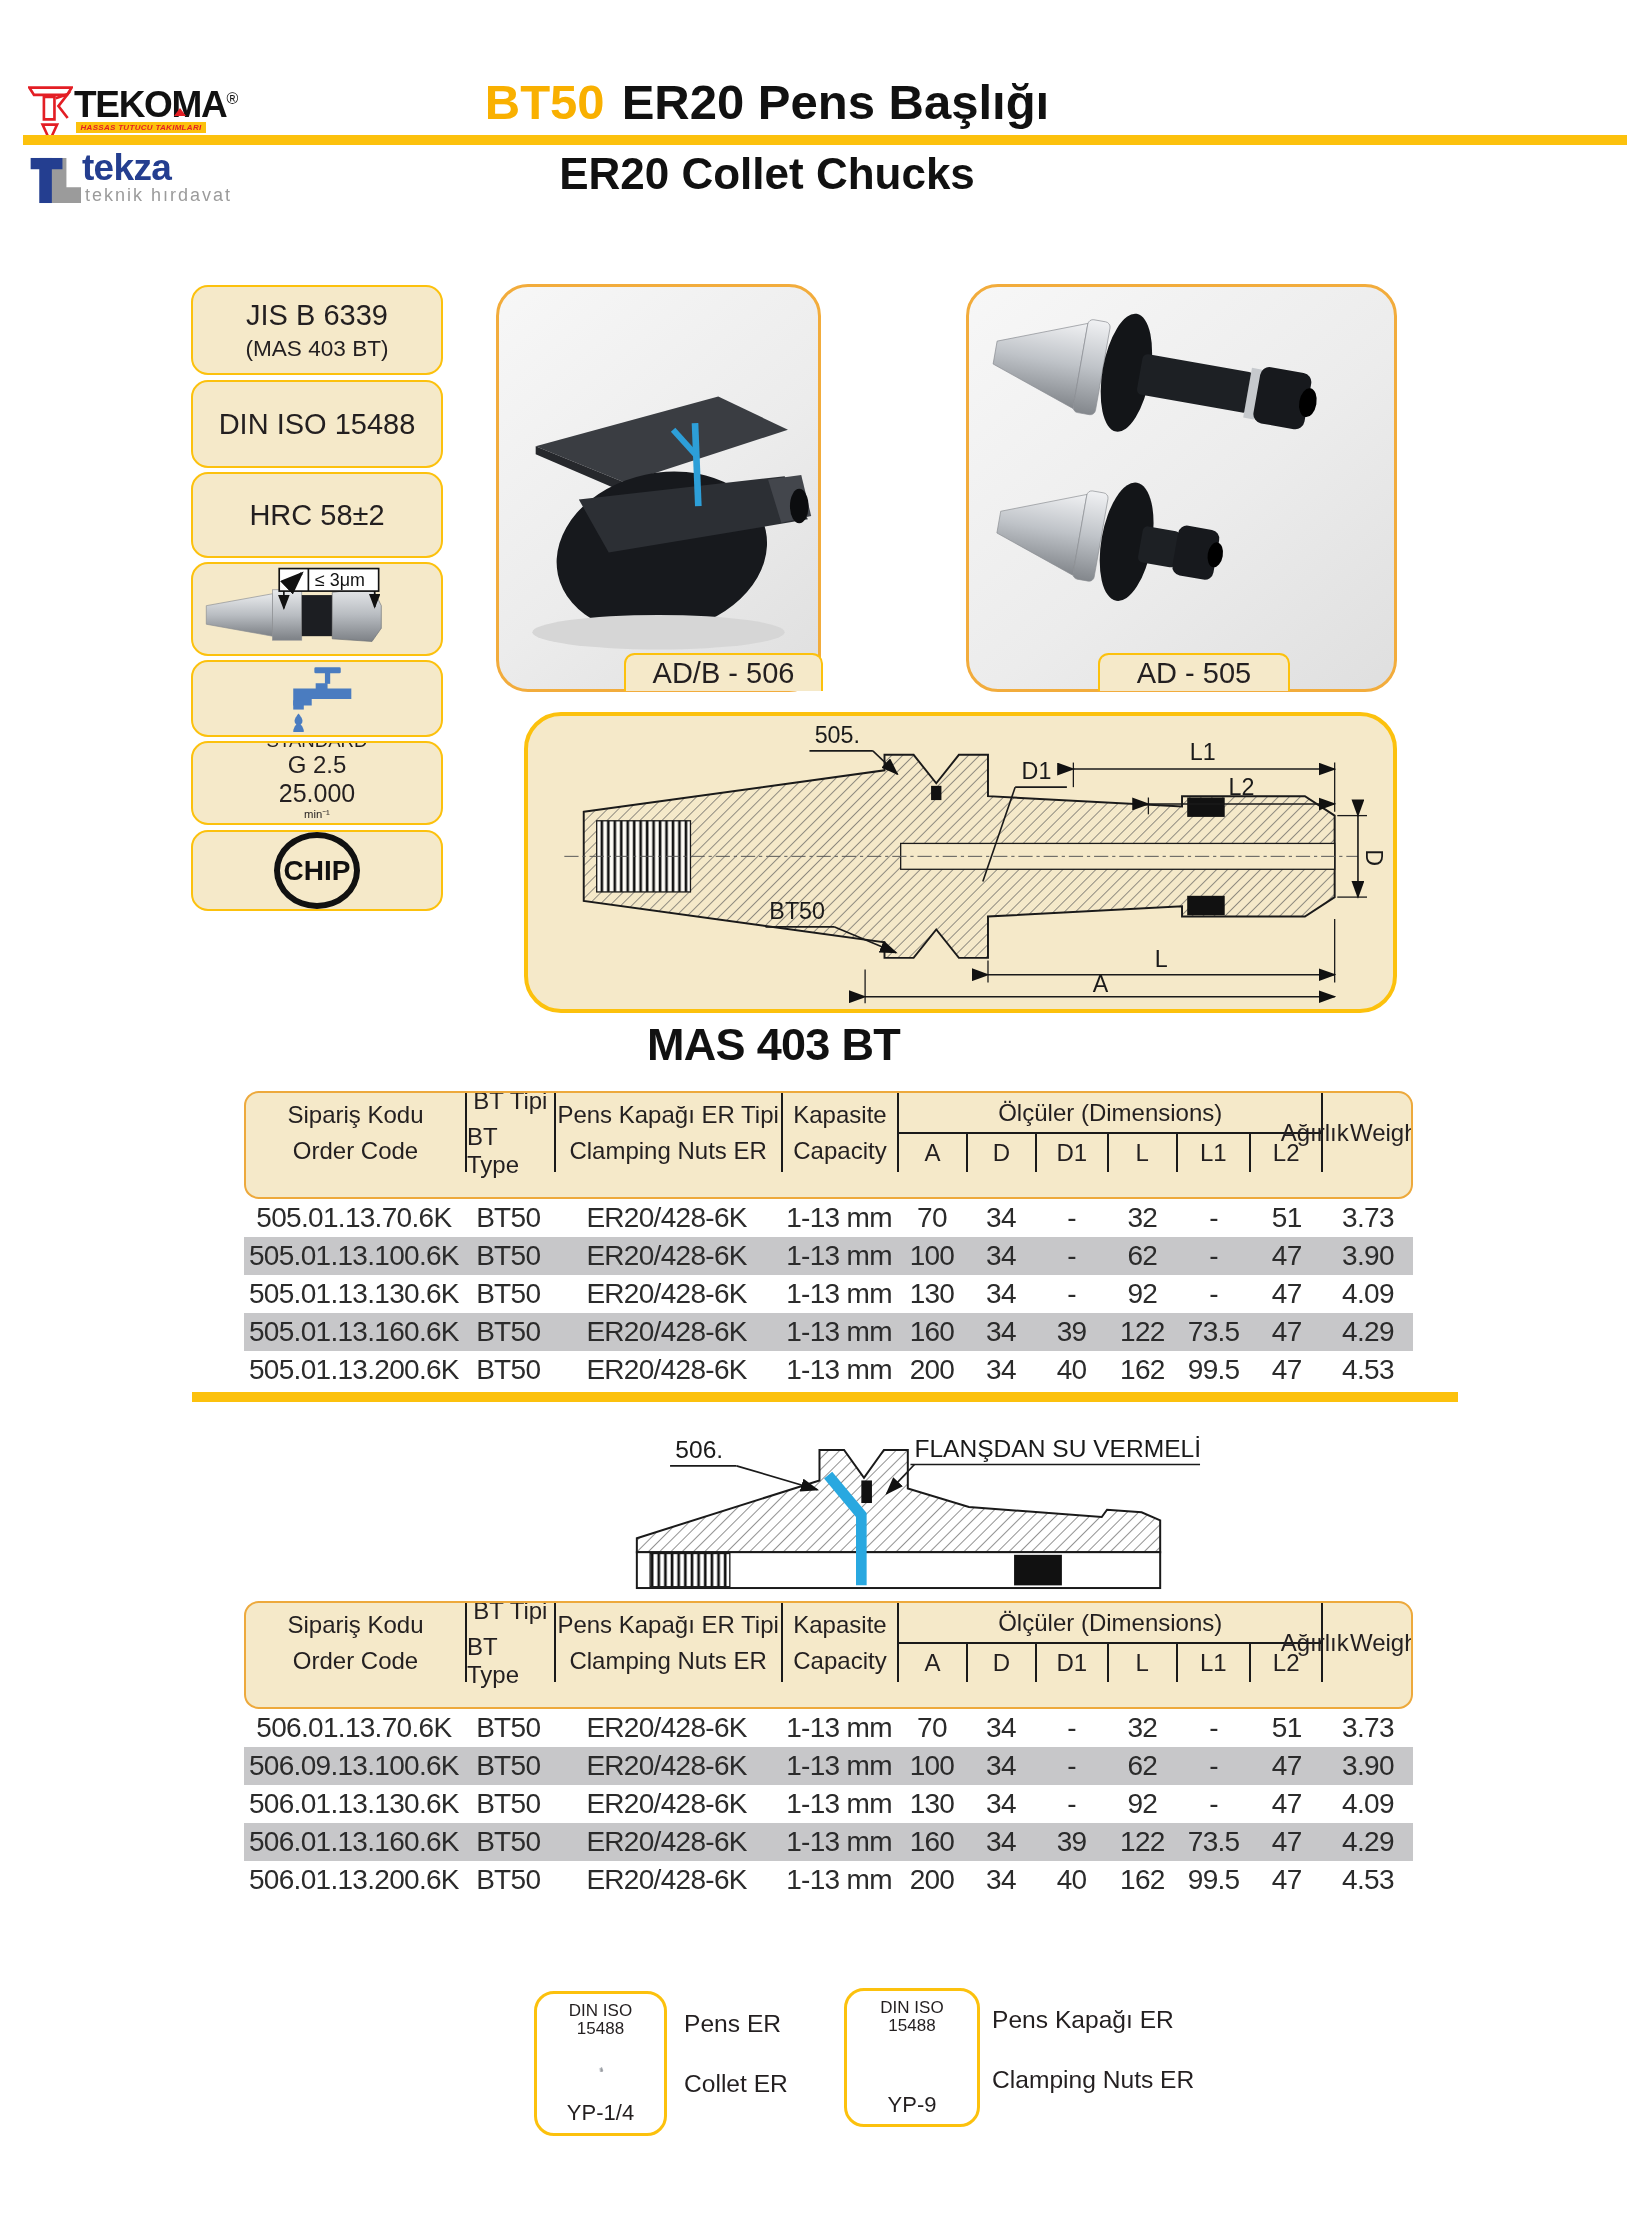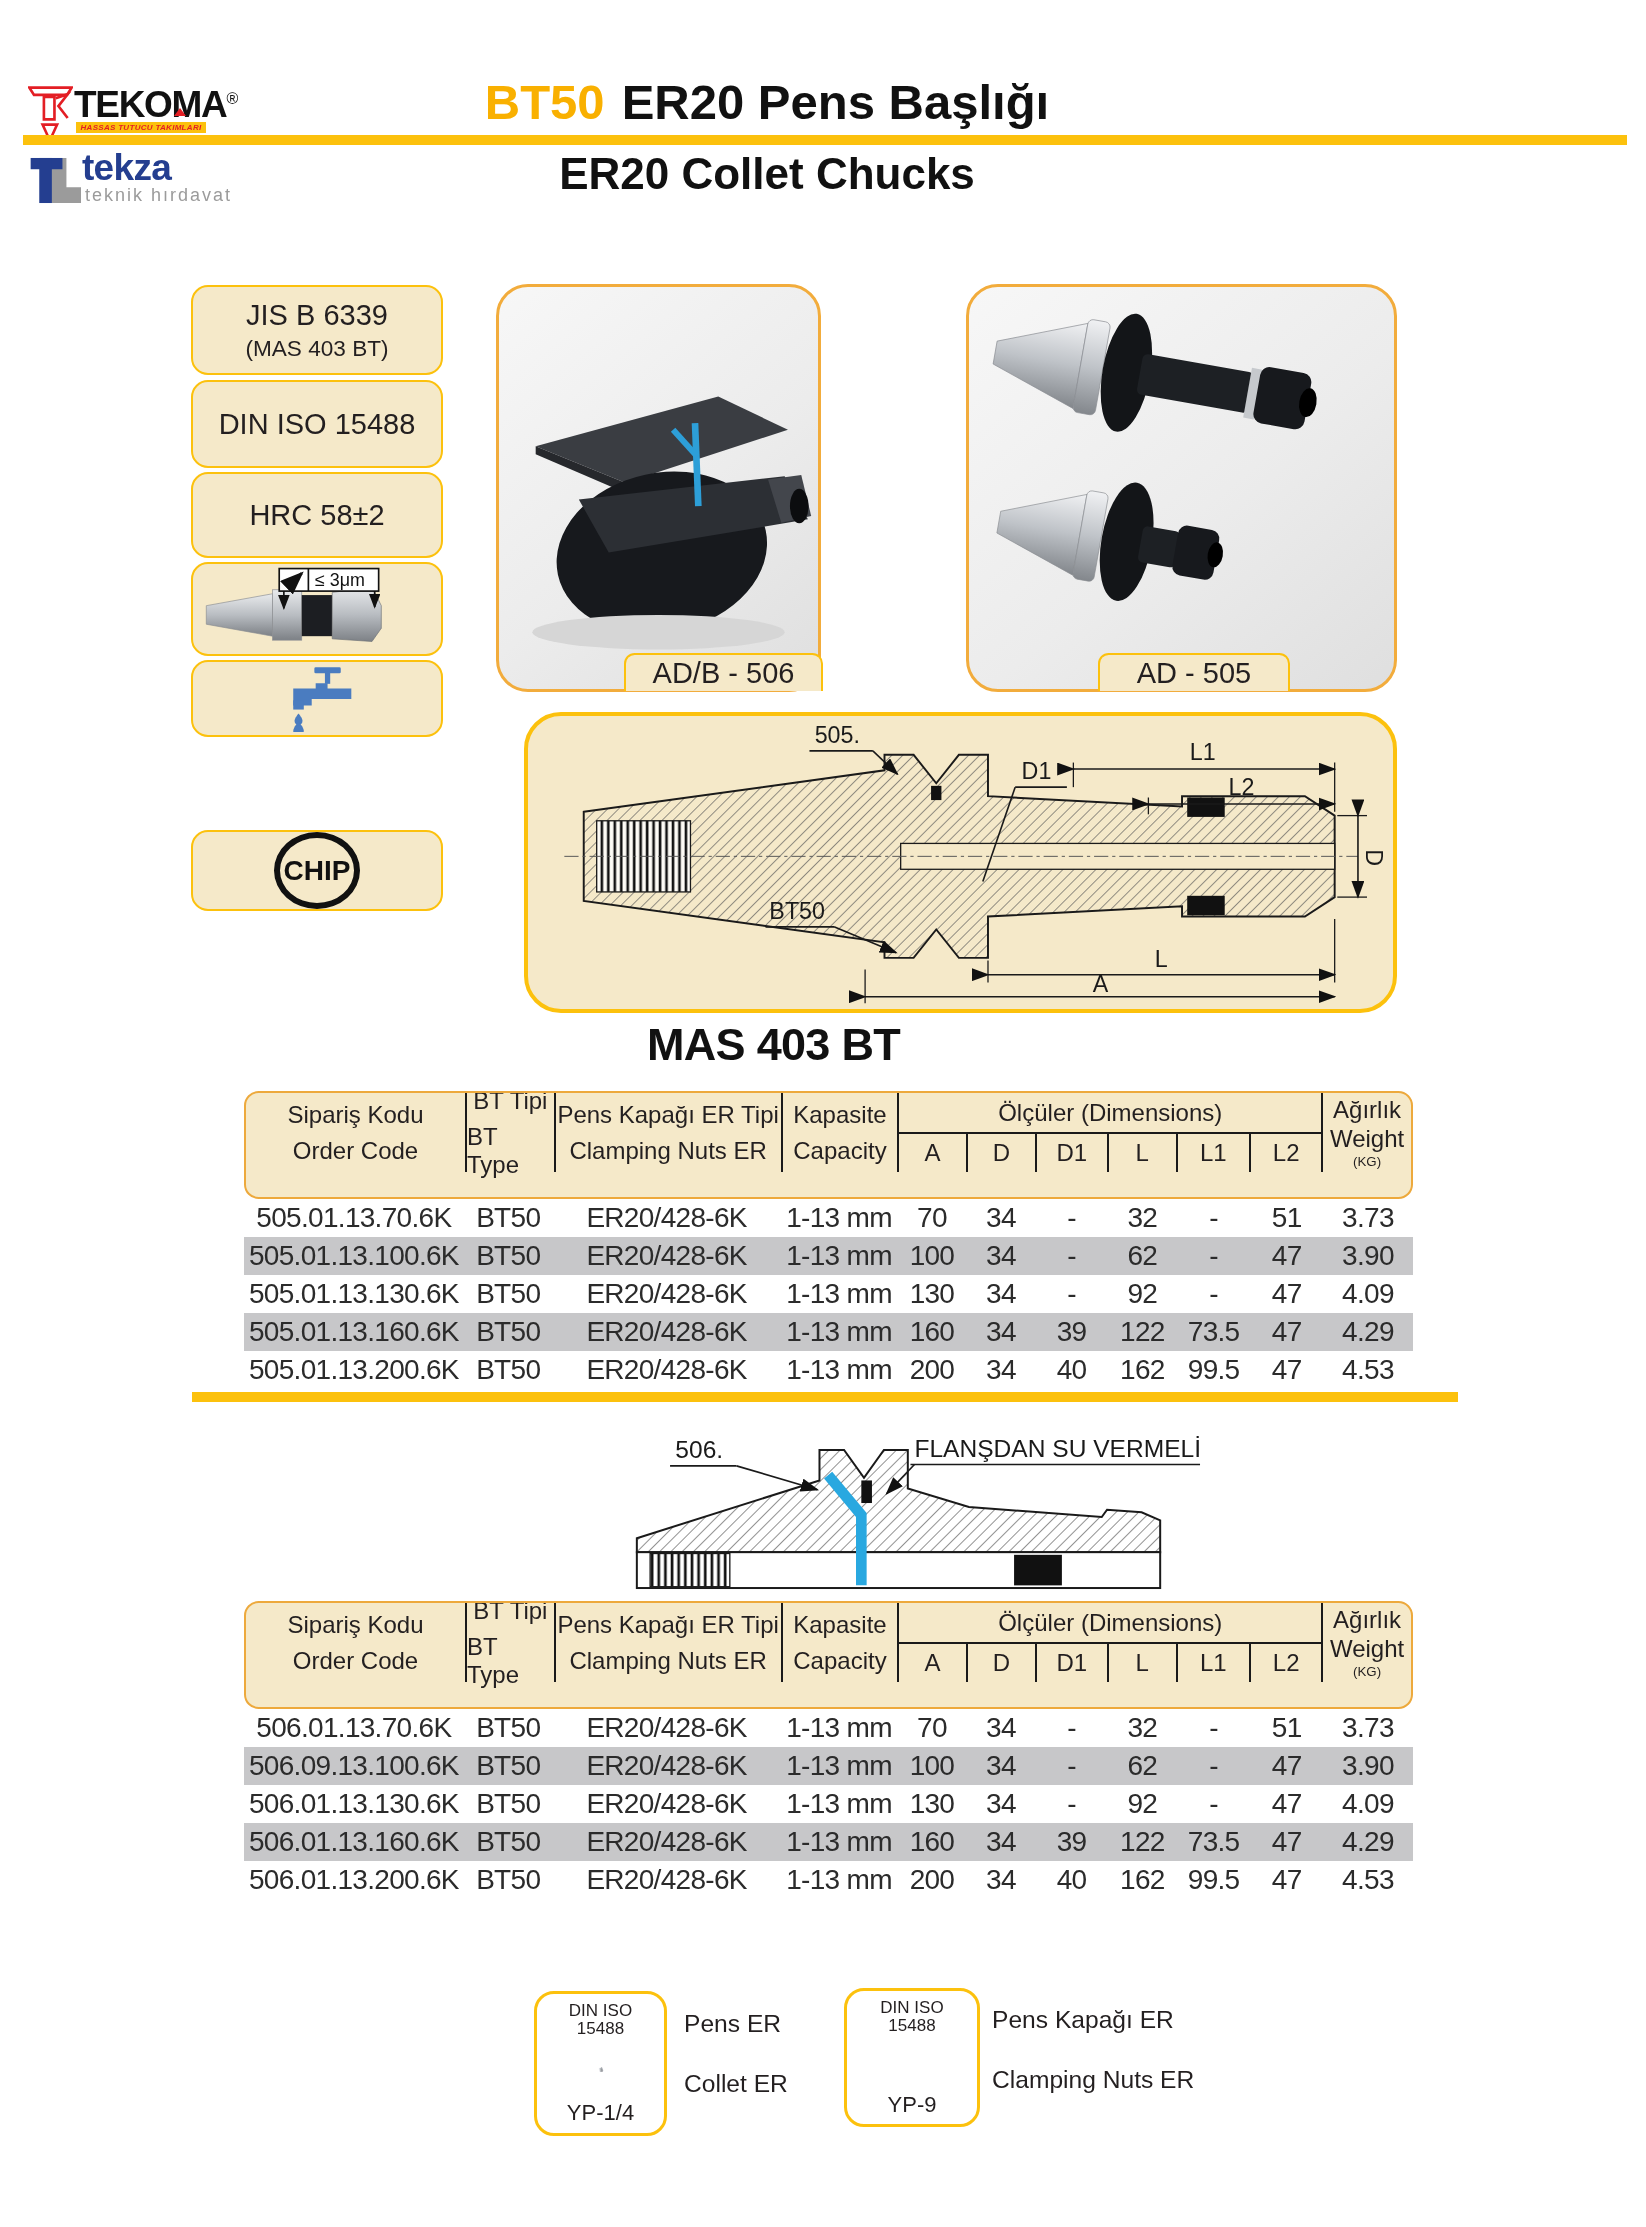--- a/index.html
+++ b/index.html
@@ -53,21 +53,21 @@
   
   .tbl{position:absolute;left:244px;width:1169px;--cols:18.8% 7.6% 19.5% 10% 5.9% 5.9% 6.2% 5.9% 6.3% 6.2% 7.7%;}
   .tbl-head{height:108px;border:2px solid #EDA93C;border-radius:14.6px;background:#F5E9C9;
         display:grid;grid-template-columns:var(--cols);grid-template-rows:41px 38px;
         box-sizing:border-box;overflow:hidden;}
   .hc{display:flex;align-items:center;justify-content:center;font-size:24px;color:#231F20;}
   .h-two{grid-row:1/3;flex-direction:column;gap:8px;}
   .bl{border-left:2px solid #1a1a1a;}
   .dims-title{grid-column:5/11;grid-row:1;border-bottom:2px solid #1a1a1a;}
   .dim-cell{grid-row:2;}
-  .weight-cell{grid-column:11;grid-row:1/3;flex-direction:column;gap:1.3px;}
+  .weight-cell{grid-column:11;grid-row:1/3;flex-direction:row;gap:1.3px;}
   .weight-cell .kg{font-size:13.3px;}
   .tbl-body .tr{display:grid;grid-template-columns:var(--cols);height:38px;align-items:center;
         text-align:center;font-size:28px;letter-spacing:-0.7px;color:#2b2b2b;}
   .tbl-body .tr.gray{background:#C7C7C9;}
 
   .separator{position:absolute;left:192px;top:1392px;width:1266px;height:10px;background:#FCC10D;}
 
   
   .mini-card{position:absolute;background:#ffffff;border:3.3px solid #FCC10D;border-radius:20px;
         box-sizing:border-box;display:flex;flex-direction:column;align-items:center;
@@ -149,20 +149,27 @@
         <rect x="56" y="2" width="40" height="9" rx="2"></rect>
         <rect x="72" y="9" width="8" height="18"></rect>
         <path d="M24,34 h34 v-8 h18 v8 h36 v16 h-60 v10 h-28 z"></path>
         <rect x="24" y="52" width="16" height="14"></rect>
         <path d="M32,72 c0,0 6,7 6,11 a6,6 0 1 1 -12,0 c0,-4 6,-11 6,-11 z"></path>
         <path d="M32,92 c0,0 8,9 8,14 a8,8 0 1 1 -16,0 c0,-5 8,-14 8,-14 z" transform="translate(0,-8)"></path>
       </g>
     </svg>
   </div>
 
+  <div class="badge" style="top:741px;height:84px">
+    <div class="std-l1">STANDARD</div>
+    <div class="std-l2">G 2.5</div>
+    <div class="std-l3">25.000</div>
+    <div class="std-l4">min⁻¹</div>
+    <div class="std-l5">U≤1gmm</div>
+  </div>
 
   <div class="badge" style="top:830px;height:81px">
     <div class="chip-ring">
       <span>CHIP</span>
     </div>
   </div>
 
   <div class="photo-card" style="left:496px;top:284px;width:325px;height:408px">
     <svg width="319" height="401" viewBox="0 0 480 604">
       <polygon points="55,240 330,165 435,215 190,295" fill="#3a3d42"></polygon>

